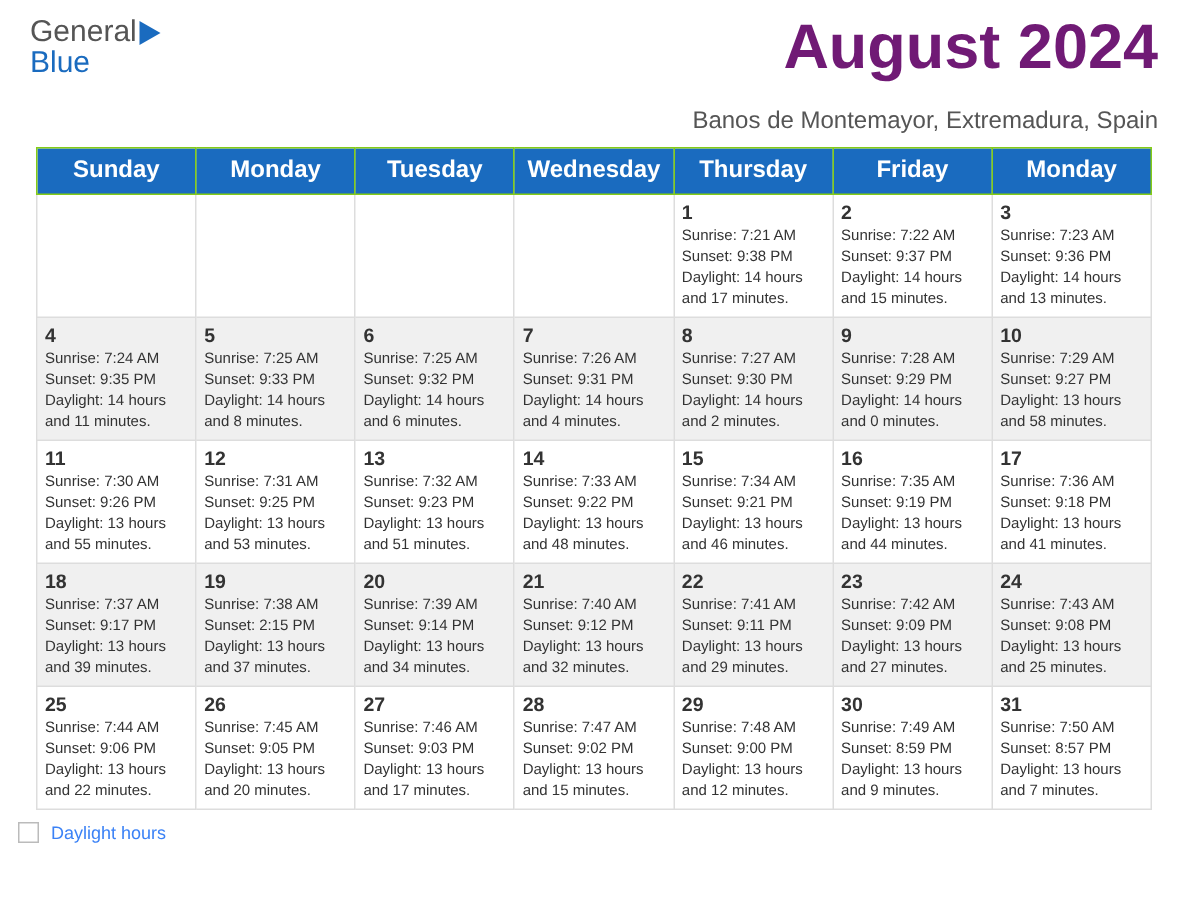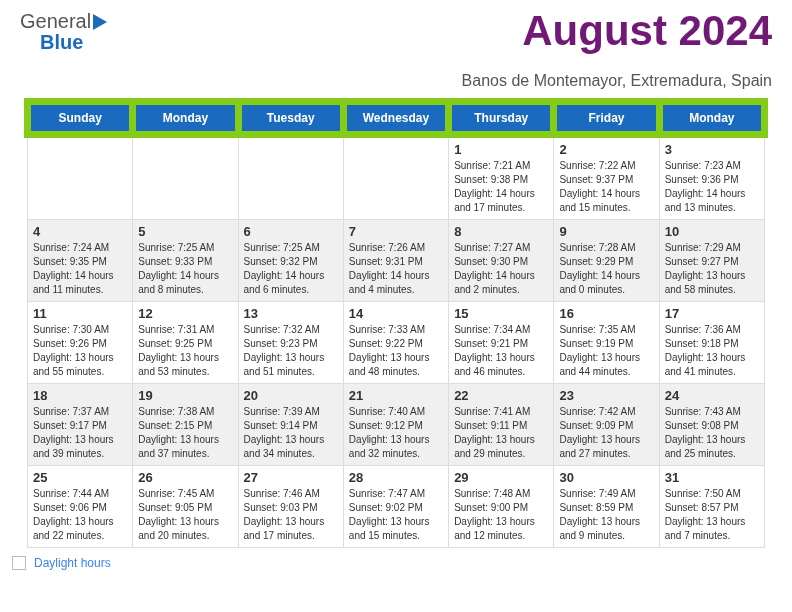--- a/index.html
+++ b/index.html
@@ -6,21 +6,21 @@
     body { font-family: Arial, sans-serif; background: #fff; width: 792px; min-height: 612px; }
     
     .header { display: flex; justify-content: space-between; align-items: flex-start; padding: 16px 20px 8px 20px; }
     
     .title-block { text-align: right; }
     .month-title { font-size: 42px; font-weight: bold; color: #701a75; line-height: 1; }
     .location { font-size: 16px; color: #555; margin-top: 20px; }
     
     .calendar { width: 100%; border-collapse: collapse; margin: 0 12px; width: calc(100% - 24px); margin-left: 12px; }
     
-    .calendar th { background: #1a6bbf; color: #fff; text-align: center; padding: 6px 4px; font-size: 12px; font-weight: bold; border: 7px solid #84cc16; }
+    .calendar th { background: #1a6bbf; color: #fff; text-align: center; padding: 6px 4px; font-size: 16px; font-weight: bold; border: 1px solid #84cc16; }
     
     .calendar td { vertical-align: top; border: 1px solid #ddd; padding: 4px 5px; font-size: 10.5px; color: #333; width: calc(100% / 7); min-height: 80px; }
     
     .date-num { font-size: 13px; font-weight: bold; color: #333; display: block; margin-bottom: 2px; }
     
     .cell-info { font-size: 10px; color: #333; line-height: 1.45; }
     
     .empty { background: #f8f8f8; }
     
     .row-shaded td { background: #f0f0f0; }
@@ -38,21 +38,21 @@
 
   <div class="header">
     <div class="logo-container">
     <div style="font-family: Arial, sans-serif; line-height: 1.15;">
       <div style="display:flex; align-items:center; gap:0;">
         <span style="font-size:20px; font-weight:400; color:#555;">General</span>
         <svg width="18" height="20" viewBox="0 0 18 20" style="margin-left:2px;">
           <polygon points="0,2 14,10 0,18" fill="#1a6bbf"></polygon>
         </svg>
       </div>
-      <div style="font-size:20px; font-weight:700; color:#1a6bbf; margin-top:-2px;margin-left:20px;">Blue</div>
+      <div style="font-size:20px; font-weight:400; color:#1a6bbf; margin-top:-2px;">Blue</div>
     </div>
   </div>
     <div class="title-block">
       <div class="month-title">August 2024</div>
       <div class="location">Banos de Montemayor, Extremadura, Spain</div>
     </div>
   </div>
 
   <div style="padding: 0 12px;">
     <table class="calendar">

